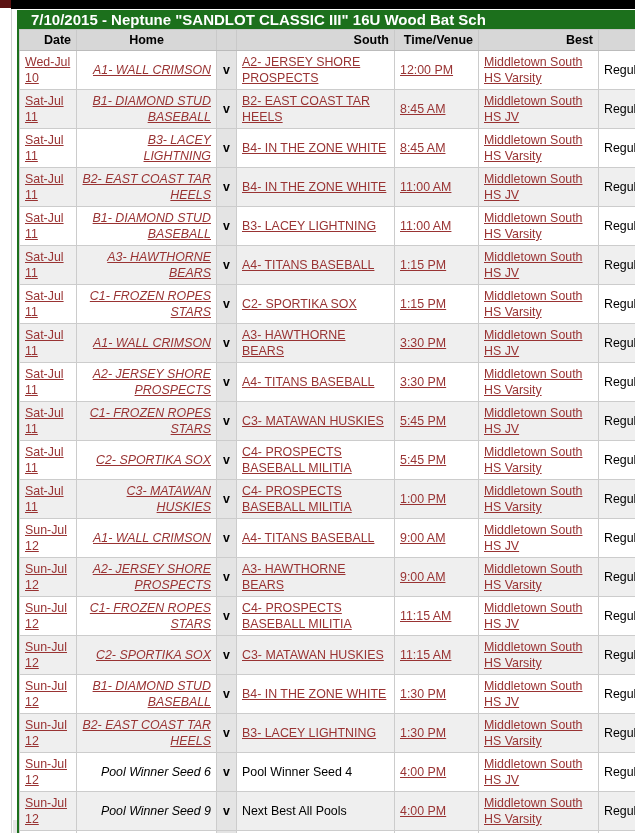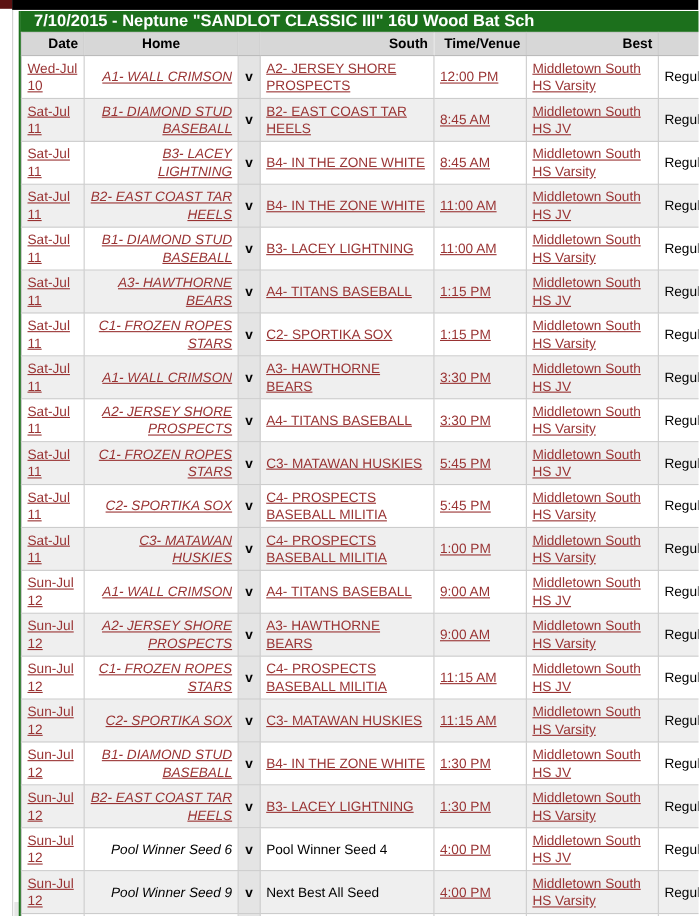--- a/index.html
+++ b/index.html
@@ -241,21 +241,21 @@
           <td class="c-v"><span class="plain">v</span></td>
           <td class="c-away"><span class="plain">Pool Winner Seed 4</span></td>
           <td class="c-time"><span class="lnk">4:00 PM</span></td>
           <td class="c-venue"><span class="lnk">Middletown South HS JV</span></td>
           <td class="c-game"><span class="plain">Regular</span></td>
         </tr>
         <tr>
           <td class="c-date"><span class="lnk">Sun-Jul 12</span></td>
           <td class="c-home"><span class="plain">Pool Winner Seed 9</span></td>
           <td class="c-v"><span class="plain">v</span></td>
-          <td class="c-away"><span class="plain">Next Best All Seed</span></td>
+          <td class="c-away"><span class="plain">Next Best All Pools</span></td>
           <td class="c-time"><span class="lnk">4:00 PM</span></td>
           <td class="c-venue"><span class="lnk">Middletown South HS Varsity</span></td>
           <td class="c-game"><span class="plain">Regular</span></td>
         </tr>
         <tr>
           <td class="c-date"></td>
           <td class="c-home"></td>
           <td class="c-v"></td>
           <td class="c-away"></td>
           <td class="c-time"></td>

